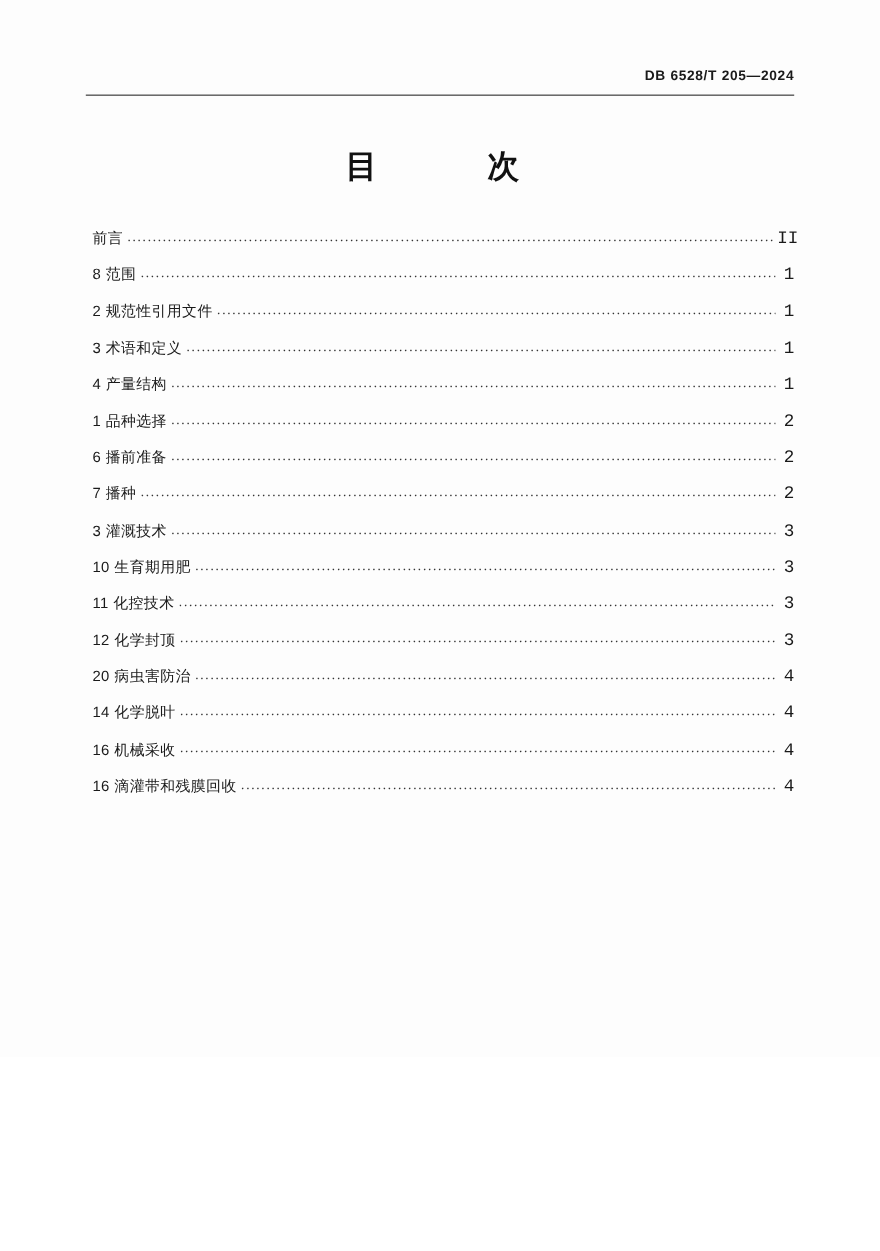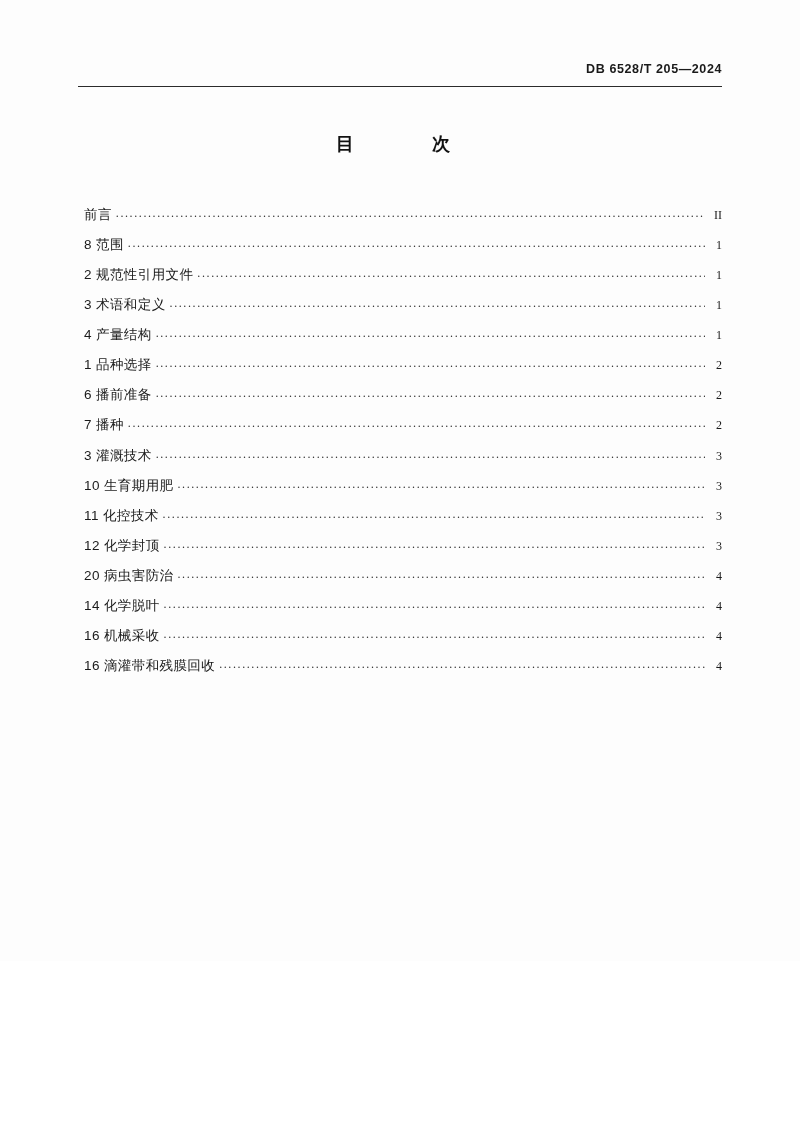--- a/index.html
+++ b/index.html
@@ -42,21 +42,21 @@
 
   
   .toc-title {
     position: absolute;
     top: 132px;
     left: 0;
     right: 0;
     text-align: center;
     font-family: "Liberation Serif", serif;
     font-weight: bold;
-    font-size: 18px;
+    font-size: 29px;
     letter-spacing: 14px;
     color: #111;
   }
 
   
   .toc {
     position: absolute;
     top: 207px;
     left: 84px;
     right: 78px;
@@ -80,22 +80,22 @@
     overflow: hidden;
     margin: 0 3px 0 4px;
     position: relative;
     top: -2px;
     color: #333;
     font-size: 12px;
     letter-spacing: 1.6px;
     white-space: nowrap;
   }
   .toc-row .page-no {
-    font-family: Liberation Serif, serif;
-    font-size: 12px;
+    font-family: Liberation Mono, monospace;
+    font-size: 16px;
     min-width: 14px;
     text-align: right;
     color: #1a1a1a;
   }
 
   
   .watermark {
     position: absolute;
     left: 370px;
     top: 985px;

